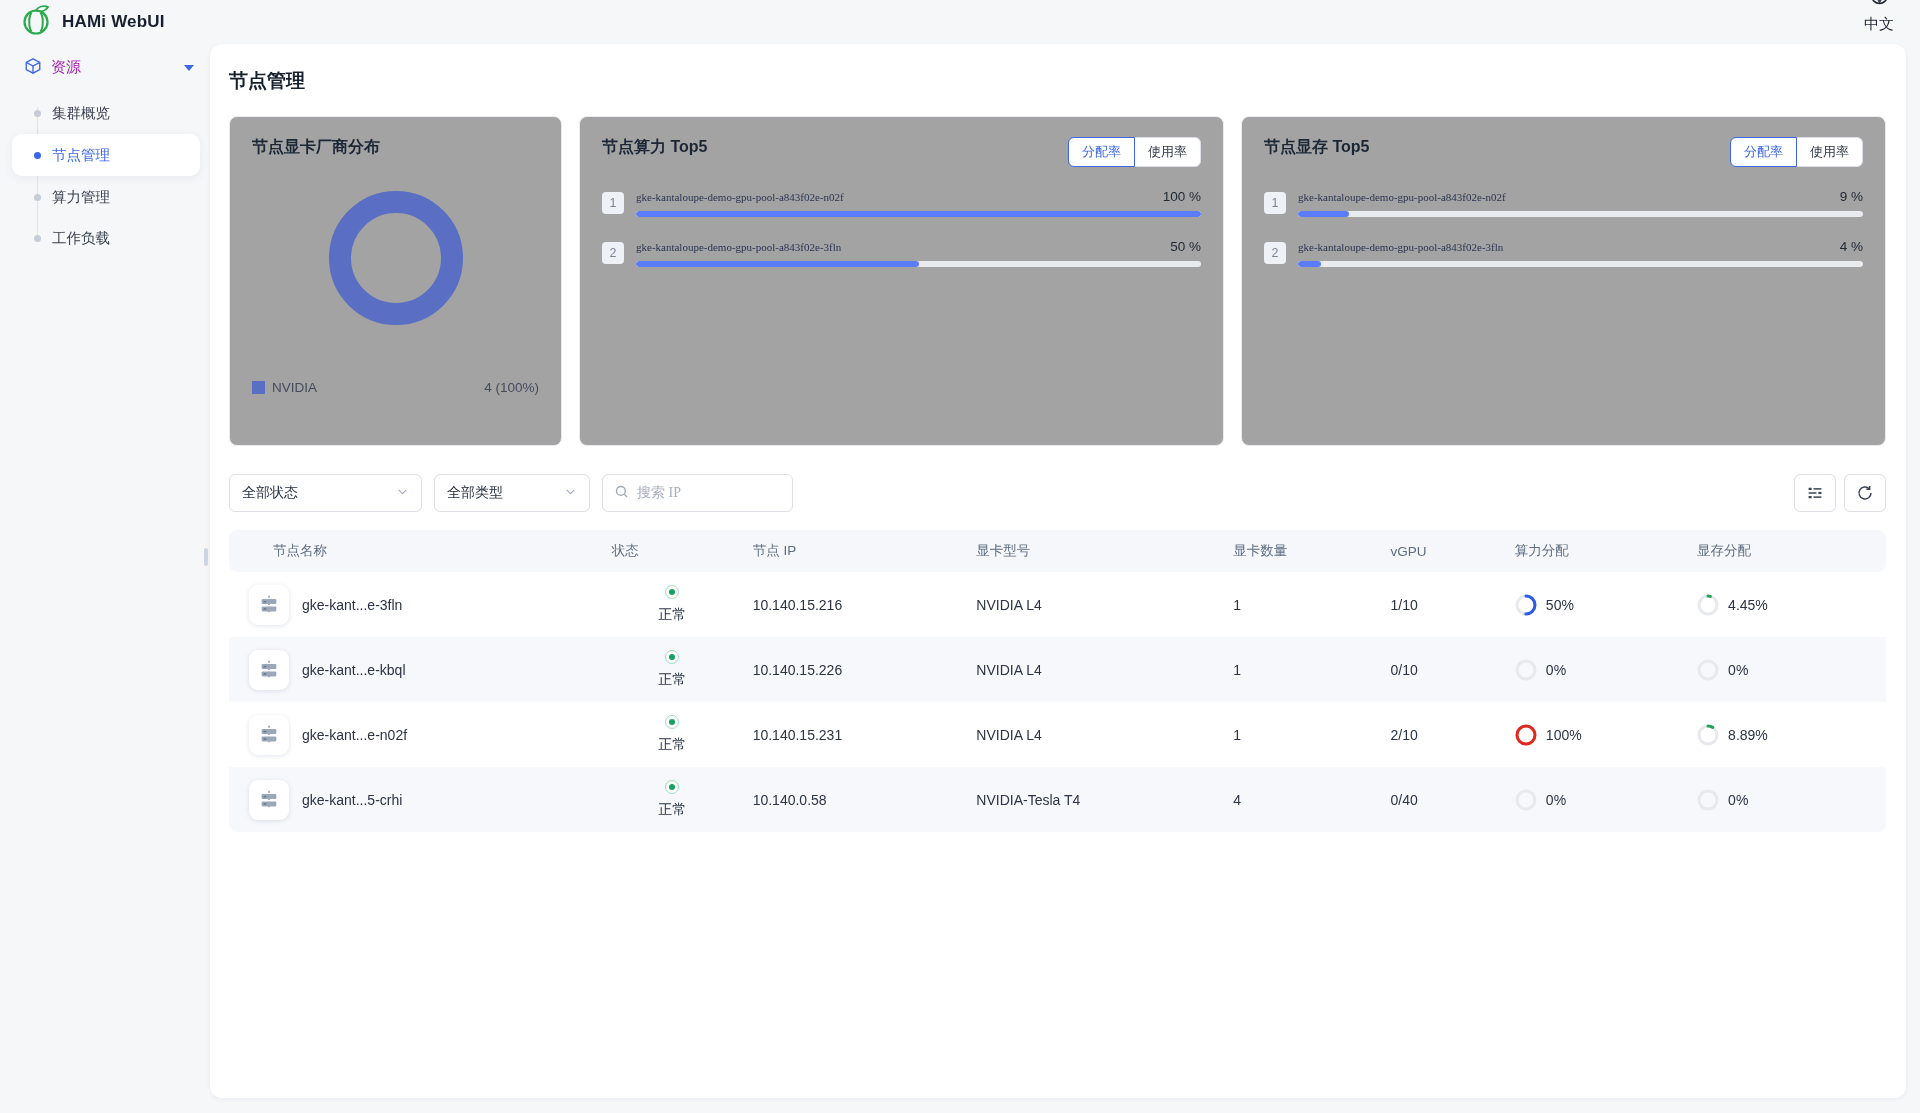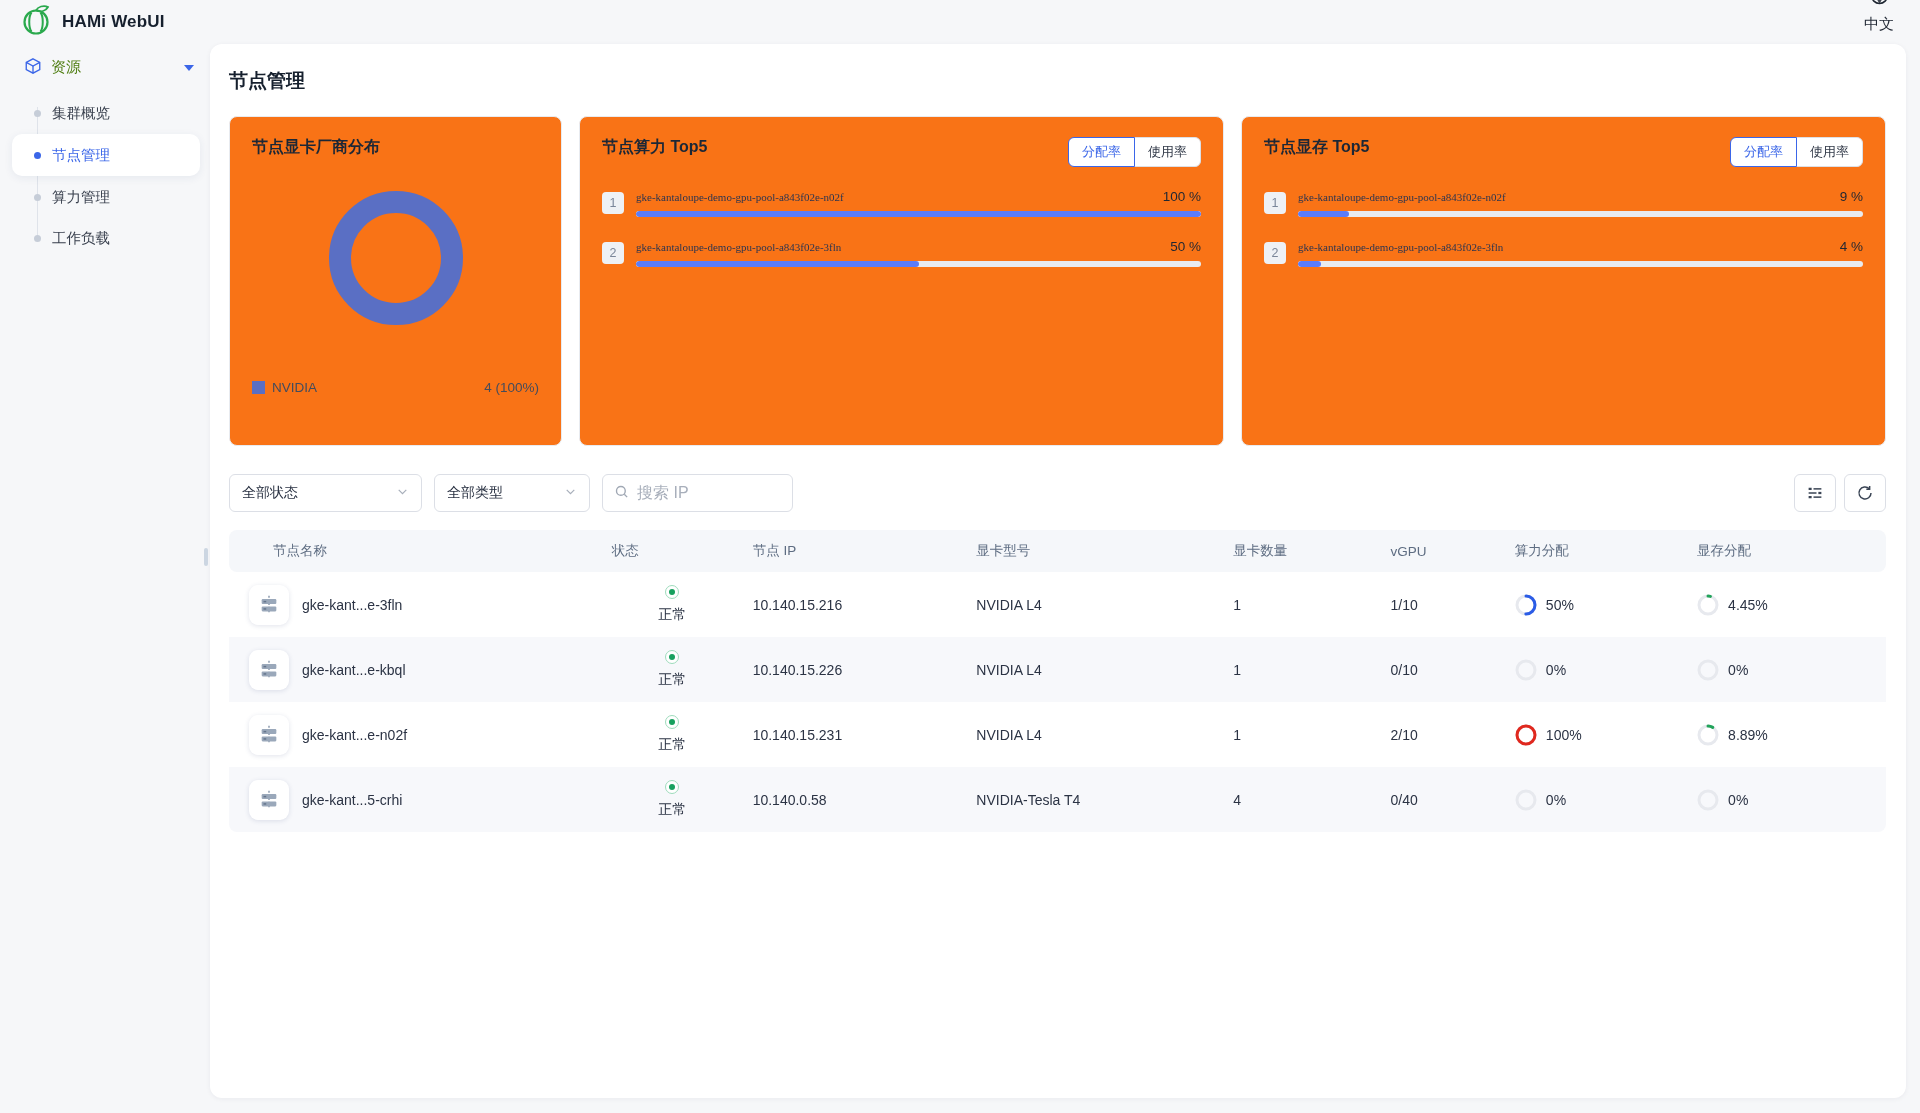--- a/index.html
+++ b/index.html
@@ -9,39 +9,39 @@
   
   .topbar { height:44px; display:flex; align-items:center; justify-content:space-between; padding:0 26px 0 22px; }
   .brand { display:flex; align-items:center; gap:10px; }
   .brand-name { font-size:17px; font-weight:bold; color:#16202e; letter-spacing:.2px; }
   .lang { display:flex; align-items:center; gap:7px; cursor:pointer; color:#1f2733; font-size:15px;flex-direction:column; }
   .lang .chev { color:#9aa3b0; }
 
   
   .layout { display:flex; height:1069px; position:relative; }
   .sidebar { width:210px; flex:0 0 210px; position:relative; padding-top:2px; }
-  .side-section { display:flex; align-items:center; gap:9px; padding:11px 16px 11px 24px; color:#4d7c0f; font-size:15px; cursor:pointer; }
+  .side-section { display:flex; align-items:center; gap:9px; padding:11px 16px 11px 24px; color:#a21caf; font-size:15px; cursor:pointer; }
   .side-section .sec-label { flex:1; }
   .caret-down { width:0; height:0; border-left:5px solid transparent; border-right:5px solid transparent; border-top:6px solid #3b66e8; }
   .side-menu { list-style:none; position:relative; margin-top:4px; }
   .side-menu:before { content:""; position:absolute; left:37px; top:14px; bottom:18px; width:1px; background:#dfe3ea; }
   .side-item { position:relative; display:flex; align-items:center; height:40px; padding-left:52px; font-size:14.5px; color:#39404e; cursor:pointer; }
   .tl-dot { position:absolute; left:34px; width:7px; height:7px; border-radius:50%; background:#c6cdd8; }
   .side-item.active { background:#fff; border-radius:10px; margin:0 10px 0 12px; padding-left:40px; height:42px; color:#3b66e8; box-shadow:0 2px 8px rgba(40,60,110,.08); }
   .side-item.active .tl-dot { left:22px; background:#3b66e8; }
   .side-item + .side-item { margin-top:1px; }
   .drag-handle { position:absolute; right:2px; top:504px; width:4px; height:18px; border-radius:2px; background:#ccd6e2; cursor:col-resize; }
 
   
   .panel { flex:1; background:#fff; border-radius:12px; margin:0 14px 15px 0; padding:24px 20px 20px 19px; box-shadow:0 1px 5px rgba(30,40,70,.06); overflow:hidden; }
   .page-title { font-size:19px; font-weight:bold; color:#16202e; margin-bottom:22px; }
 
   
   .cards { display:flex; gap:17px; }
-  .card { border:1px solid #e8ebf0; border-radius:8px; background:#f97316; height:330px; padding:20px 22px; }
+  .card { border:1px solid #e8ebf0; border-radius:8px; background:#a3a3a3; height:330px; padding:20px 22px; }
   .card-vendor { flex:0 0 333px; display:flex; flex-direction:column; }
   .card-top5 { flex:1; }
   .card-title { font-size:16px; font-weight:bold; color:#1c2736; }
   .card-head { display:flex; align-items:flex-start; justify-content:space-between; }
   .donut-wrap { display:flex; justify-content:center; margin-top:10px; }
   .legend { display:flex; align-items:center; margin-top:32px; font-size:13.5px; color:#444c5c; }
   .legend-swatch { width:13px; height:13px; margin-right:7px; flex:0 0 13px; }
   .legend-label { flex:1; }
   .toggle { display:flex; }
   .tg-btn { height:30px; padding:0 13px; background:#fff; border:1px solid #dcdfe6; font-size:13px; color:#303847; cursor:pointer; font-family:inherit; }
@@ -57,21 +57,21 @@
   .top5-value { font-size:13.5px; color:#1f2733; }
   .bar-track { height:6px; border-radius:3px; background:#e9ebef; margin-top:7px; overflow:hidden; }
   .bar-fill { height:100%; border-radius:3px; }
 
   
   .filters { display:flex; align-items:center; gap:12px; margin-top:28px; }
   .select { width:193px; height:38px; border:1px solid #dcdfe6; border-radius:6px; background:#fff; display:flex; align-items:center; justify-content:space-between; padding:0 12px; font-size:14px; color:#283041; cursor:pointer; }
   .select.type { width:156px;gap:22px; }
   .select .chev { color:#a7aeba; }
   .search-box { width:191px; height:38px; border:1px solid #dcdfe6; border-radius:6px; background:#fff; display:flex; align-items:center; gap:8px; padding:0 11px; }
-  .search-box input { border:none; outline:none; width:100%; font-size:16px; font-family:Liberation Sans, sans-serif; color:#283041; background:transparent; }
+  .search-box input { border:none; outline:none; width:100%; font-size:14px; font-family:Liberation Serif, serif; color:#283041; background:transparent; }
   .search-box input::placeholder { color:#a8afbb; }
   .filters .spacer { flex:1; }
   .icon-btn { width:42px; height:38px; border:1px solid #dcdfe6; border-radius:6px; background:#fff; display:flex; align-items:center; justify-content:center; cursor:pointer; color:#3a4454; }
   .icon-btn + .icon-btn { margin-left:-4px; }
 
   
   .node-table { width:100%; border-collapse:collapse; margin-top:18px; }
   .node-table th { background:#f5f7fa; height:42px; text-align:left; font-weight:normal; font-size:13.5px; color:#5e6d82; padding:0 10px; }
   .node-table th:first-child { padding-left:44px; border-radius:8px 0 0 8px; }
   .node-table th:last-child { border-radius:0 8px 8px 0; }

